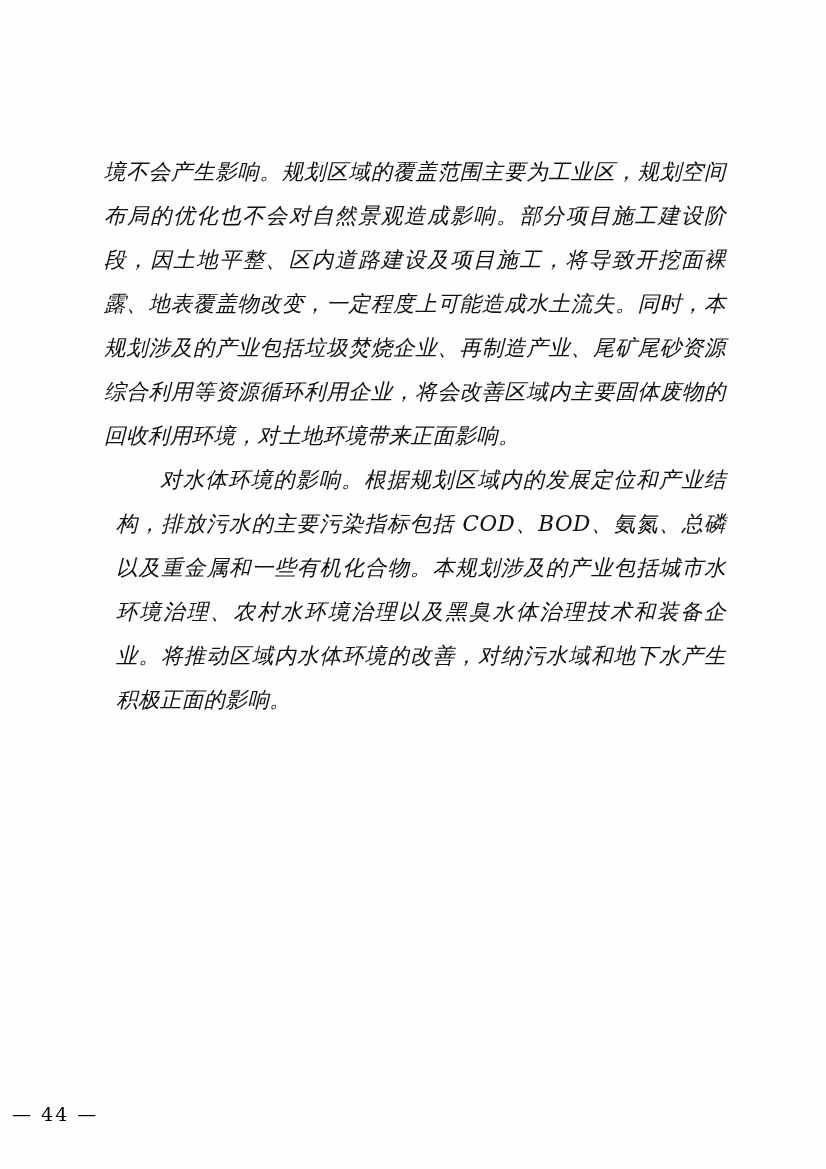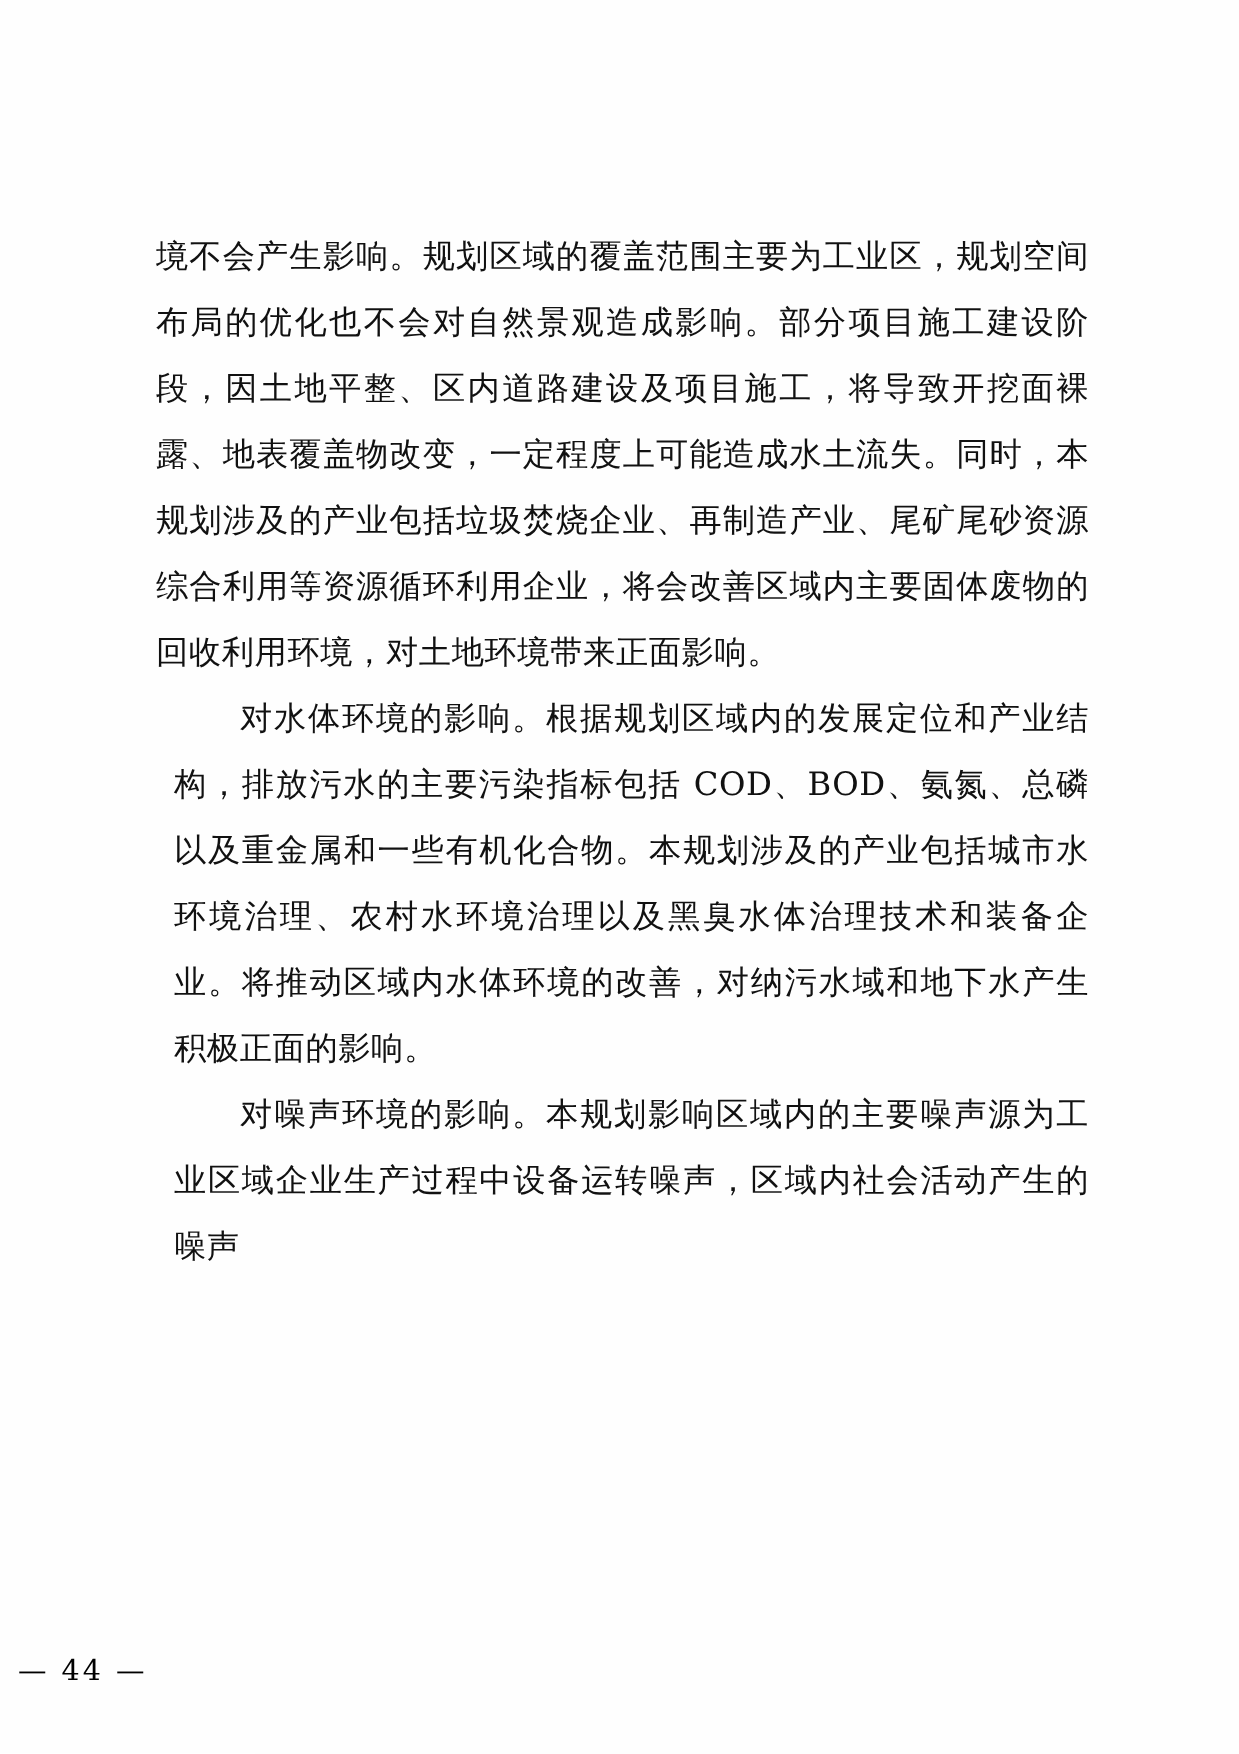--- a/index.html
+++ b/index.html
@@ -31,20 +31,21 @@
   }
   .para {
     font-size: 21.5px;
     line-height: 44px;
     text-align: justify;
     text-justify: inter-ideograph;
     letter-spacing: 0.4px;
     margin: 0;
     color: #111111;
     font-family: "DejaVu Serif", serif;
+    font-style: italic;
   }
   .para.indent {
     text-indent: 44px;
     margin-left: 12px;
   }
   .footer {
     position: absolute;
     left: 0;
     bottom: 44px;
     width: 826px;
@@ -56,16 +57,15 @@
     padding-left: 12px;
   }
 </style>
 </head>
 <body>
 
 <div class="page">
   <div class="content">
     <p class="para">境不会产生影响。规划区域的覆盖范围主要为工业区，规划空间布局的优化也不会对自然景观造成影响。部分项目施工建设阶段，因土地平整、区内道路建设及项目施工，将导致开挖面裸露、地表覆盖物改变，一定程度上可能造成水土流失。同时，本规划涉及的产业包括垃圾焚烧企业、再制造产业、尾矿尾砂资源综合利用等资源循环利用企业，将会改善区域内主要固体废物的回收利用环境，对土地环境带来正面影响。</p>
     <p class="para indent">对水体环境的影响。根据规划区域内的发展定位和产业结构，排放污水的主要污染指标包括 COD、BOD、氨氮、总磷以及重金属和一些有机化合物。本规划涉及的产业包括城市水环境治理、农村水环境治理以及黑臭水体治理技术和装备企业。将推动区域内水体环境的改善，对纳污水域和地下水产生积极正面的影响。</p>
-    <p class="para indent">对噪声环境的影响。本规划影响区域内的主要噪声源为工业区域企业生产过程中设备运转噪声，区域内社会活动产生的噪声</p>
   </div>
   <div class="footer">— 44 —</div>
 </div>
 
 </body></html>

